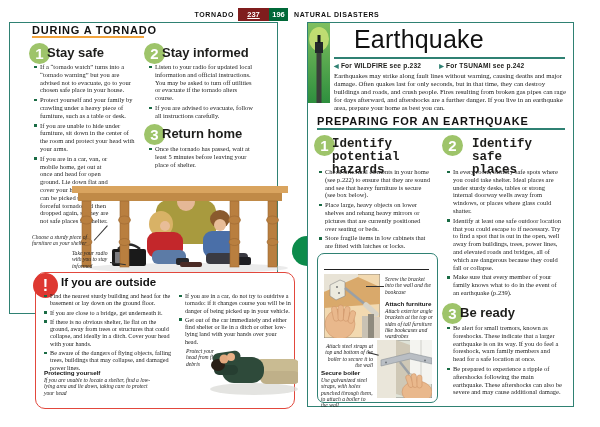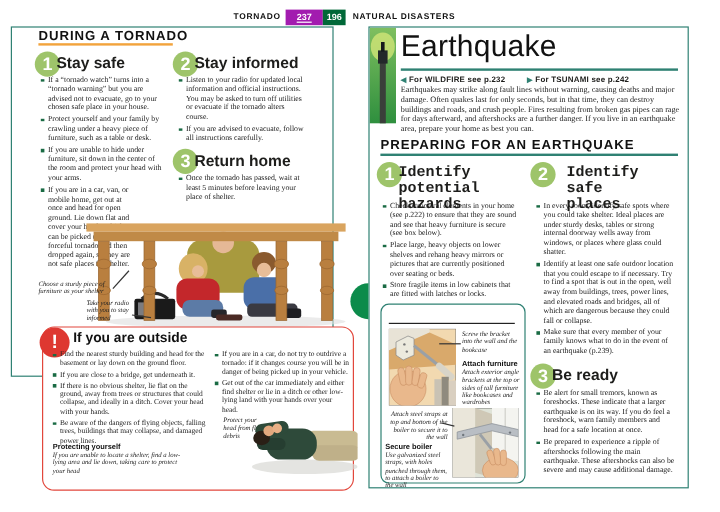--- a/index.html
+++ b/index.html
@@ -2,31 +2,31 @@
 <html><head>
 <meta charset="utf-8">
 <style>
   html,body{margin:0;padding:0;background:#fff;}
   .canvas{position:relative;width:600px;height:427px;background:#fff;overflow:hidden;
           font-family:"Liberation Sans",sans-serif;color:#1d1d1b;}
   .abs{position:absolute;}
   
   .hdr-label{font-size:7px;font-weight:bold;letter-spacing:.6px;color:#111;line-height:13px;}
   .pagebox{height:13px;line-height:13px;font-size:7.5px;font-weight:bold;color:#fff;text-align:center;}
-  .pagebox.green{background:#a21caf;text-decoration:underline;}
+  .pagebox.green{background:#7f1d1d;text-decoration:underline;}
   .pagebox.dark{background:#006838;}
   
   .frame{border:1px solid #2f8173;background:transparent;}
   .rule{height:2px;}
   .rule.orange{background:#f2a33c;}
   .rule.teal{background:#2f8173;height:1.5px;}
   .rule.black{background:#222;height:1px;}
   
   .kicker{font-size:11px;font-weight:bold;letter-spacing:.8px;color:#111;}
-  .eq-title{font-size:25px;font-weight:500;color:#111;letter-spacing:.2px;}
+  .eq-title{font-size:25px;font-weight:500;color:#111;letter-spacing:.2px;margin-left:20px;}
   .sec-title{font-size:13px;font-weight:bold;color:#1d1d1b;line-height:13px;}
   .sec-title.two{font-size:12.5px;font-family:Liberation Mono, monospace;}
   .num-circle{width:21px;height:21px;border-radius:50%;background:#9ec46a;color:#fff;
               font-size:15px;font-weight:bold;text-align:center;line-height:21px;}
   
   .bullets{list-style:none;margin:0;padding:0;font-family:"Liberation Serif",serif;
            font-size:6.5px;line-height:7.8px;color:#222;}
   .bullets li{position:relative;padding-left:6px;margin-bottom:2px;}
   .bullets li::before{content:"";position:absolute;left:0;top:2.6px;width:2.6px;height:2.6px;background:#1a6b44;}
   .bullets.small{font-size:6.2px;line-height:7.3px;}

